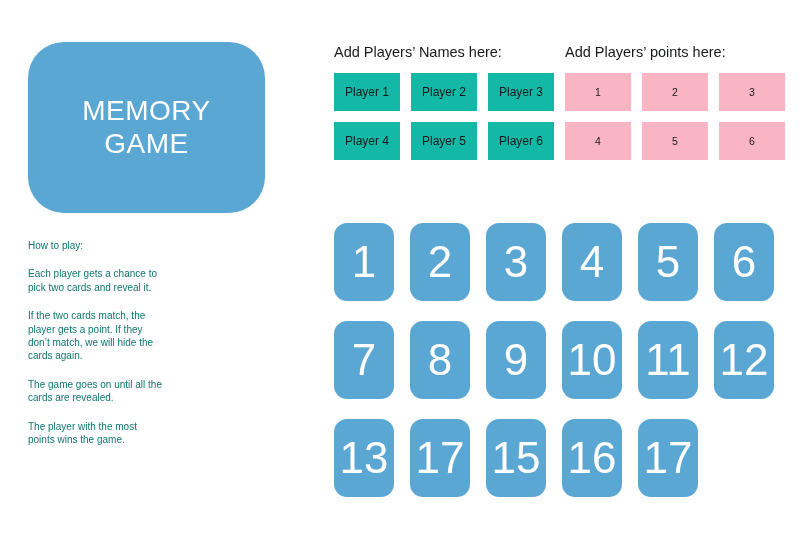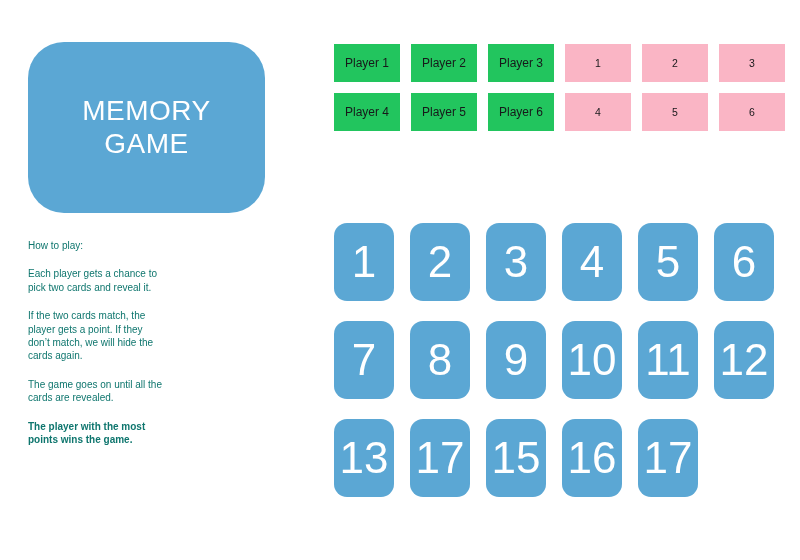--- a/index.html
+++ b/index.html
@@ -48,21 +48,21 @@
     margin-top: 26px;
     width: 252px;
   }
   .instr-para {
     font-size: 10px;
     line-height: 1.34;
     margin: 0 0 15px 0;
     color: #0f766e;
     white-space: pre-line;
   }
-  .instr-para:last-child { margin-bottom: 0; font-weight: bold; }
+  .instr-para:last-child { margin-bottom: 0; }
 
   
   #right-column {
     position: absolute;
     left: 334px;
     top: 44px;
     width: 430px;
   }
 
   #entry-header-row {
@@ -89,21 +89,21 @@
   #entry-groups { display: flex; }
 
   .entry-box {
     display: flex;
     align-items: center;
     justify-content: center;
     font-size: 12px;
     color: #17181a;
     box-sizing: border-box;
   }
-  .name-box { background: #22c55e; }
+  .name-box { background: #14b8a6; }
   .points-box { background: #FAB5C5; font-size: 10.5px; }
 
   
   #card-grid {
     position: absolute;
     left: 334px;
     top: 223px;
     display: grid;
     grid-template-columns: repeat(6, 60px);
     grid-auto-rows: 78px;
@@ -144,20 +144,24 @@
     <p class="instr-para">The game goes on until all the
 cards are revealed.</p>
     <p class="instr-para">The player with the most
 points wins the game.</p>
   </div>
 
 </div>
 
 <div id="right-column">
 
+  <div id="entry-header-row">
+    <div class="entry-header" id="names-header">Add Players’ Names here:</div>
+    <div class="entry-header" id="points-header">Add Players’ points here:</div>
+  </div>
 
   <div id="entry-groups">
 
     <div id="names-group">
       <div class="entry-grid">
         <div class="entry-box name-box">Player 1</div>
         <div class="entry-box name-box">Player 2</div>
         <div class="entry-box name-box">Player 3</div>
         <div class="entry-box name-box">Player 4</div>
         <div class="entry-box name-box">Player 5</div>

